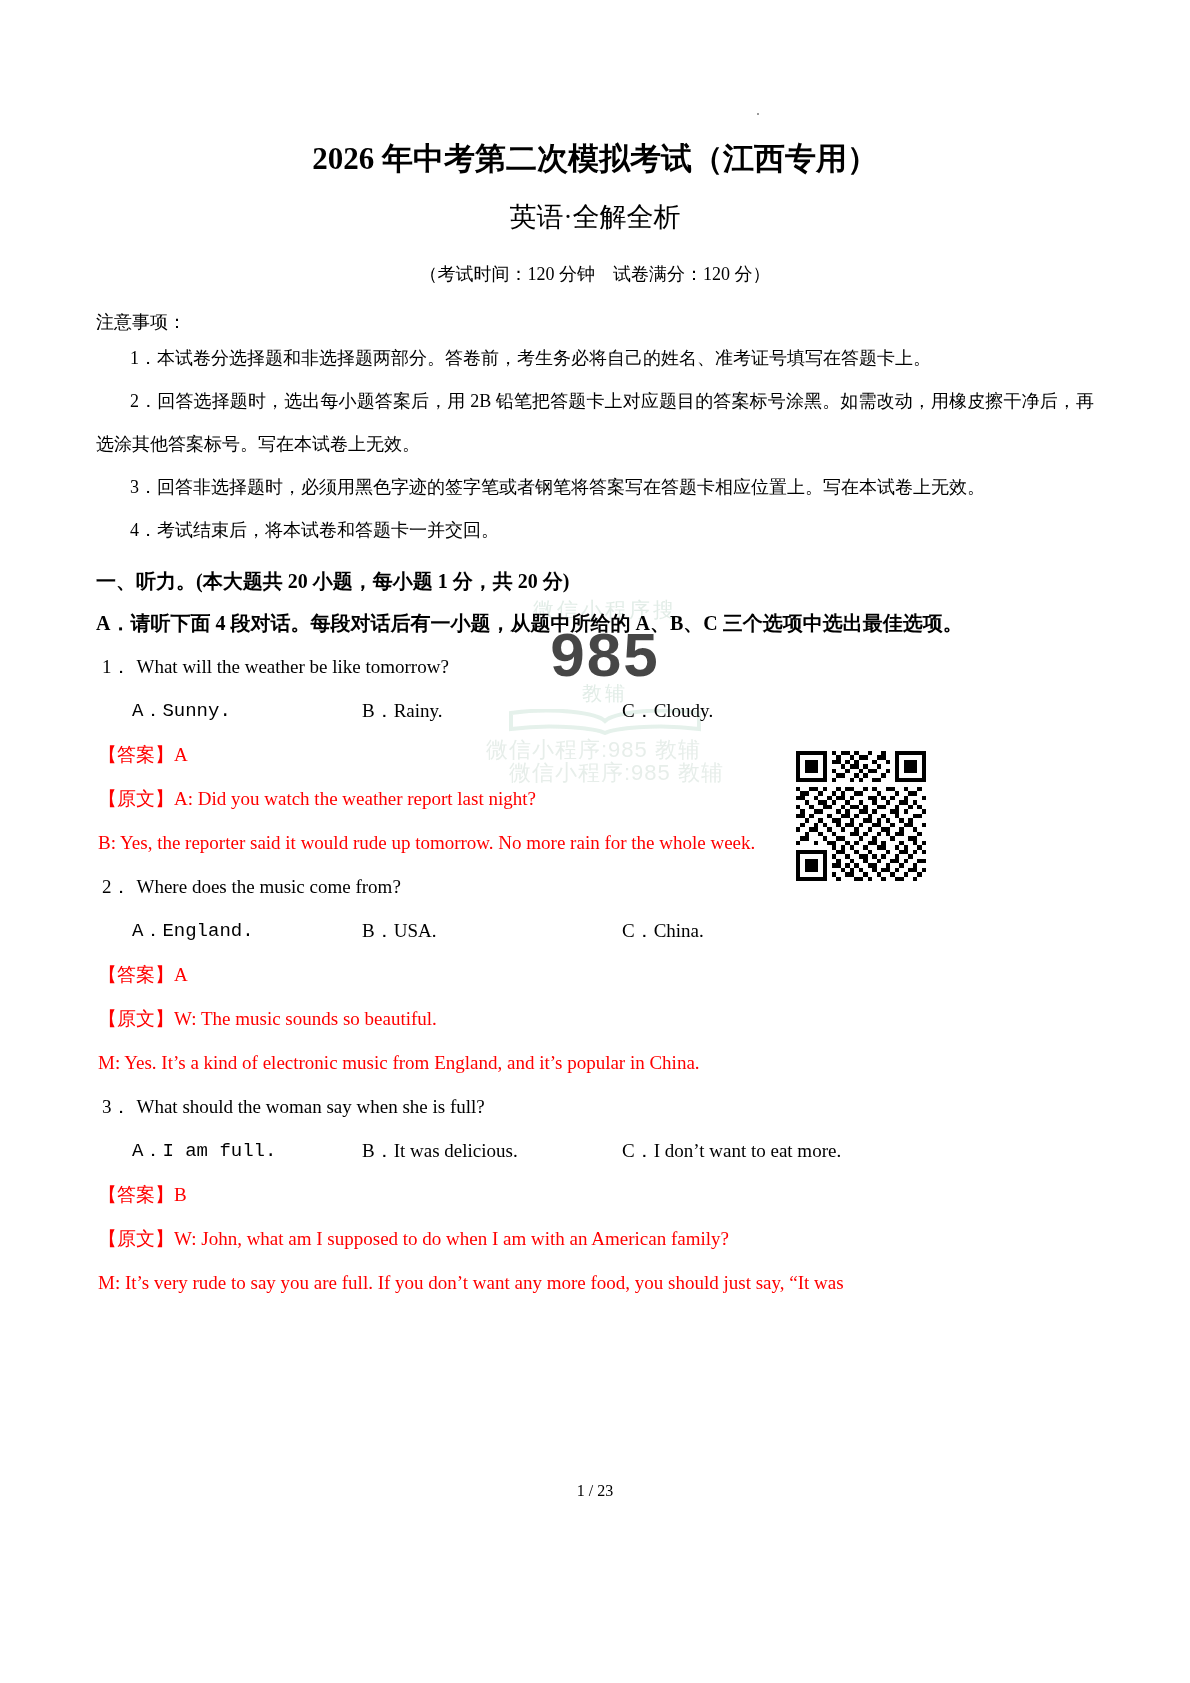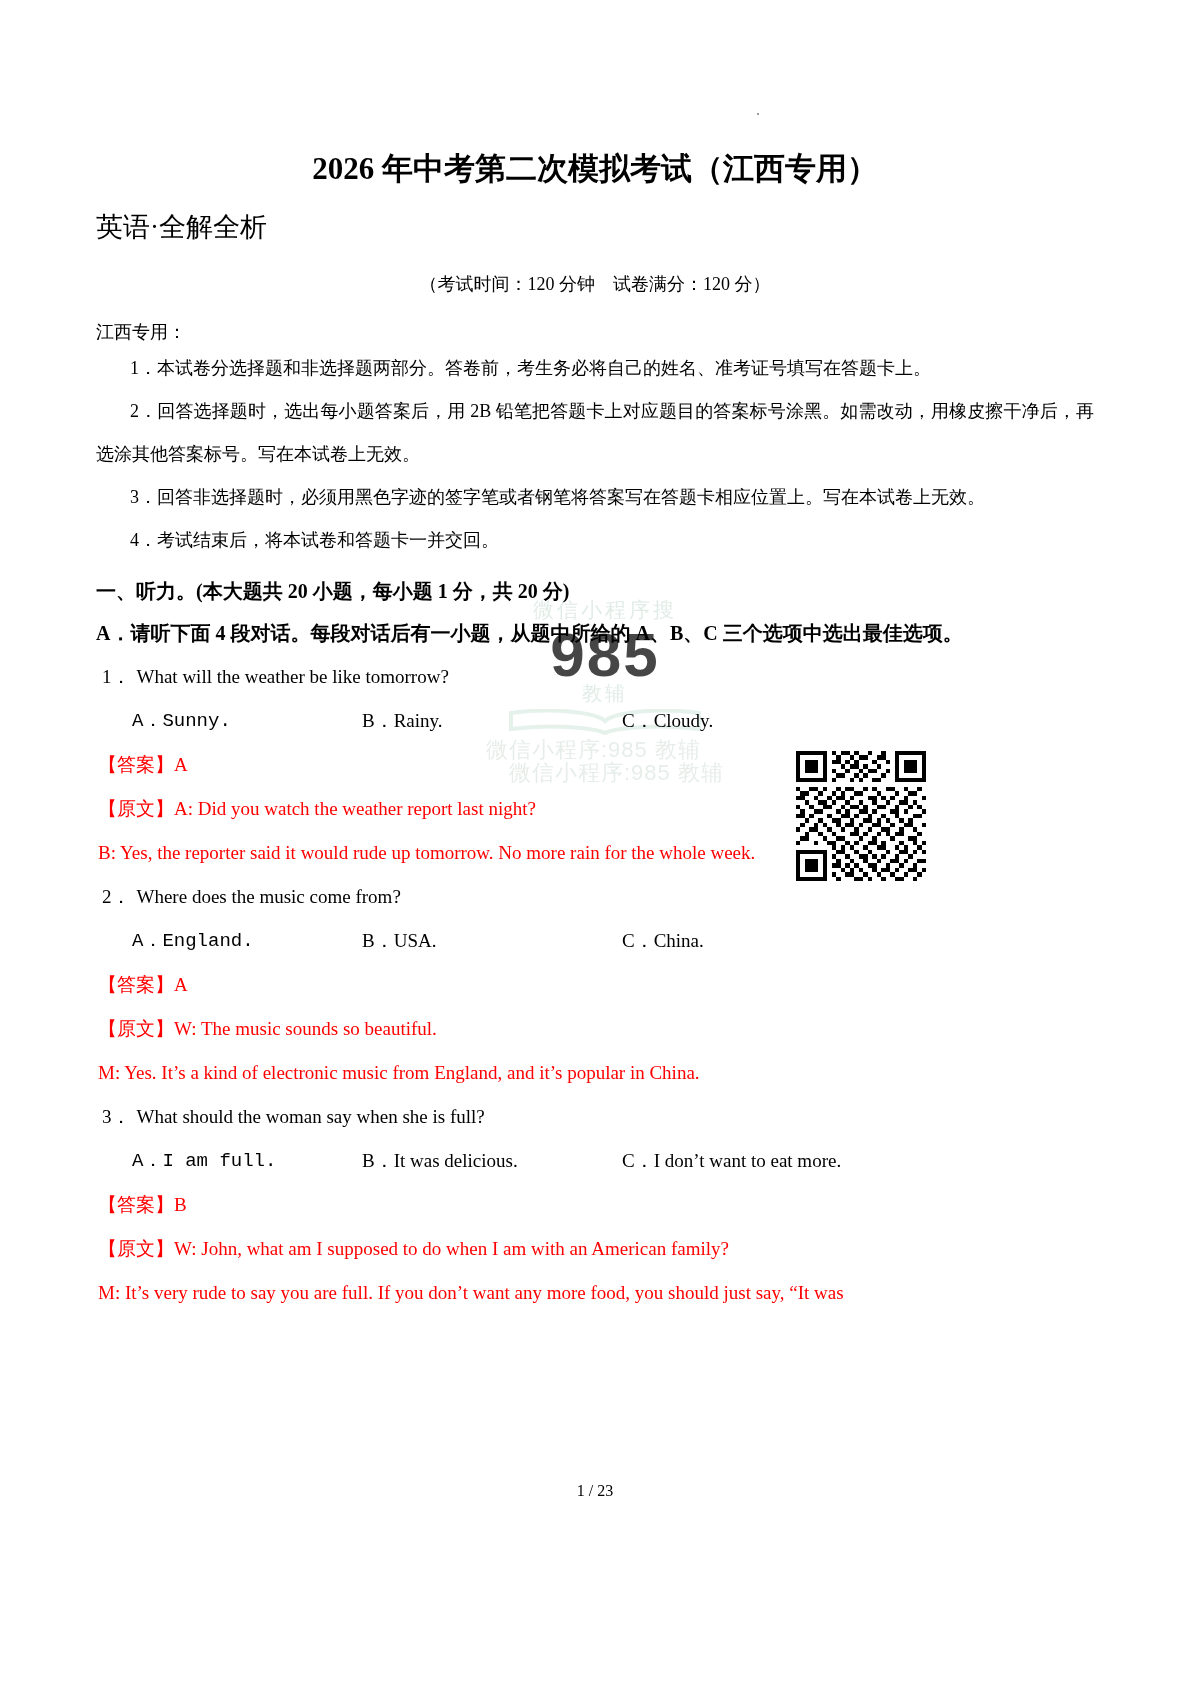--- a/index.html
+++ b/index.html
@@ -17,21 +17,20 @@
     height: 1683px;
     background: #ffffff;
     overflow: hidden;
     box-sizing: border-box;
   }
   .content {
     position: absolute;
     left: 96px;
     top: 0;
     width: 998px;
-    margin-top: 10px;
   }
 
   
   .wm-layer {
     position: absolute;
     left: 0; top: 0;
     width: 1190px; height: 1474px;
     pointer-events: none;
     z-index: 0;
     margin-left: 12px;
@@ -86,21 +85,21 @@
   .doc-title {
     text-align: center;
     font-size: 31px;
     font-weight: bold;
     line-height: 44px;
     margin: 0;
     padding-top: 137px;
     letter-spacing: 0px;
   }
   .doc-subtitle {
-    text-align: left;
+    text-align: center;
     font-size: 27px;
     line-height: 40px;
     margin: 0;
     padding-top: 16px;
     font-weight: normal;
   }
   .exam-meta {
     text-align: center;
     font-size: 18px;
     line-height: 30px;
@@ -460,21 +459,21 @@
       </g>
     </svg>
   </div>
 
   <div class="content">
 
     <h1 class="doc-title">2026 年中考第二次模拟考试（江西专用）</h1>
     <h2 class="doc-subtitle">英语·全解全析</h2>
     <p class="exam-meta">（考试时间：120 分钟　试卷满分：120 分）</p>
 
-    <p class="notes-label">江西专用：</p>
+    <p class="notes-label">注意事项：</p>
     <p class="note-item">1．本试卷分选择题和非选择题两部分。答卷前，考生务必将自己的姓名、准考证号填写在答题卡上。</p>
     <p class="note-item">2．回答选择题时，选出每小题答案后，用 2B 铅笔把答题卡上对应题目的答案标号涂黑。如需改动，用橡皮擦干净后，再选涂其他答案标号。写在本试卷上无效。</p>
     <p class="note-item">3．回答非选择题时，必须用黑色字迹的签字笔或者钢笔将答案写在答题卡相应位置上。写在本试卷上无效。</p>
     <p class="note-item">4．考试结束后，将本试卷和答题卡一并交回。</p>
 
     <p class="section-title">一、听力。(本大题共 20 小题，每小题 1 分，共 20 分)</p>
     <p class="part-title">A．请听下面 4 段对话。每段对话后有一小题，从题中所给的 A、B、C 三个选项中选出最佳选项。</p>
 
     <div>
       <p class="q-stem">

